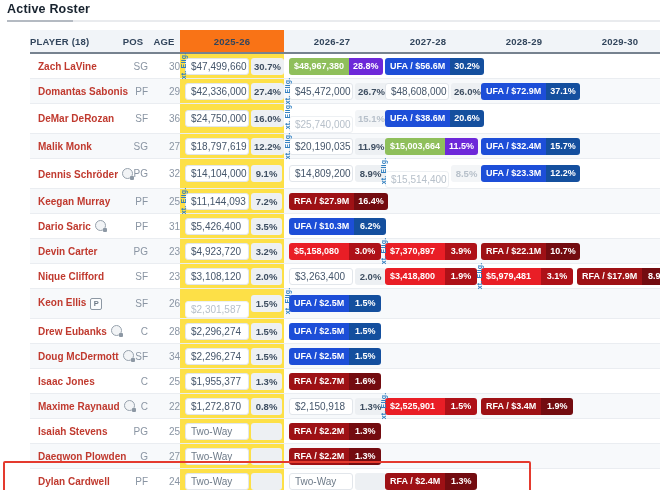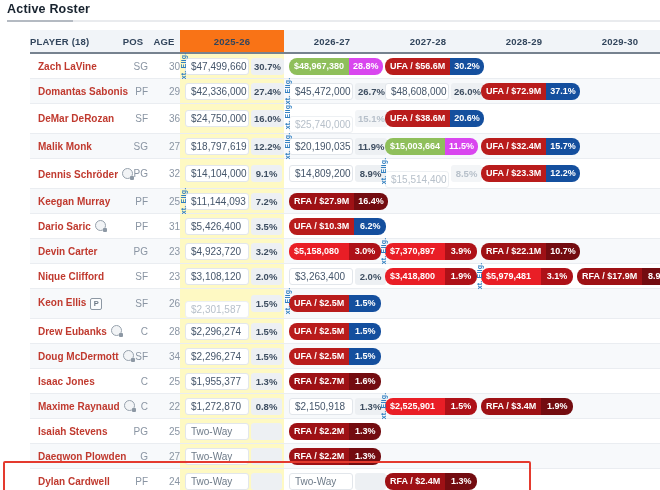--- a/index.html
+++ b/index.html
@@ -44,46 +44,46 @@
     content:"";position:absolute;right:-2px;bottom:-2px;width:4px;height:4px;
     background:#8d98a4;border-radius:1px;
   }
   .icon-p{
     display:inline-block;min-width:8px;height:10px;border:1px solid #8d98a4;
     border-radius:2px;margin-left:4px;color:#6e7a87;font-size:7.5px;font-weight:bold;
     line-height:10px;text-align:center;padding:0 1px;vertical-align:0px;background:#fbfcfd;
   }
   td.c-pos,td.c-age{text-align:right;color:#8a95a3;font-size:10px;}
   td.c-year{position:relative;padding-left:5px;white-space:nowrap;}
-  td.c-y1{background:#fef9c3;}
+  td.c-y1{background:#fde047;}
 
   .amt{
     display:inline-block;box-sizing:border-box;height:17px;line-height:15px;
     background:#fff;border:1px solid #e2e6eb;border-radius:3px;color:#45566b;
     padding:0 5px;width:64px;vertical-align:middle;font-size:10px;overflow:hidden;
   }
   .pct{
     display:inline-block;box-sizing:border-box;height:17px;line-height:17px;
     background:#edf0f3;border-radius:3px;color:#3e4e61;padding:0 3px;margin-left:2px;
     min-width:31px;text-align:center;font-weight:bold;font-size:9.5px;vertical-align:middle;
   }
   .amt.muted{color:#b7c0ca;border-color:#edf0f3;margin-top:12px;}
   .pct.muted{color:#b7c0ca;background:#f3f5f7;}
   .amt.tw{color:#6d7a88;}
   .pct.empty{min-width:31px;}
   .amt.zero{width:72px;text-align:center;color:#9ba6b1;}
 
   .pill{
-    display:inline-flex;height:17px;border-radius:8px;overflow:hidden;
+    display:inline-flex;height:17px;border-radius:3px;overflow:hidden;
     font-weight:bold;font-size:9px;color:#fff;vertical-align:middle;
   }
   .pill .pa{padding:0 5px;line-height:17px;min-width:50px;text-align:left;}
   .pill .pp{padding:0 4px;line-height:17px;min-width:24px;text-align:center;}
-  .po  .pa{background:#8fbf5b}.po  .pp{background:#d946ef}
-  .ufa .pa{background:#b91c1c}.ufa .pp{background:#144f9e}
+  .po  .pa{background:#8fbf5b}.po  .pp{background:#6d28d9}
+  .ufa .pa{background:#1d4ed8}.ufa .pp{background:#144f9e}
   .to  .pa{background:#e91e26}.to  .pp{background:#ae1118}
   .rfa .pa{background:#9e1115}.rfa .pp{background:#730c10}
 
   .ext{
     position:absolute;left:3px;top:12px;
     transform:translate(-50%,-50%) rotate(-90deg);
     font-size:7px;font-weight:bold;color:#2e7ec0;white-space:nowrap;letter-spacing:.2px;
   }
 
   .hl-outline{

